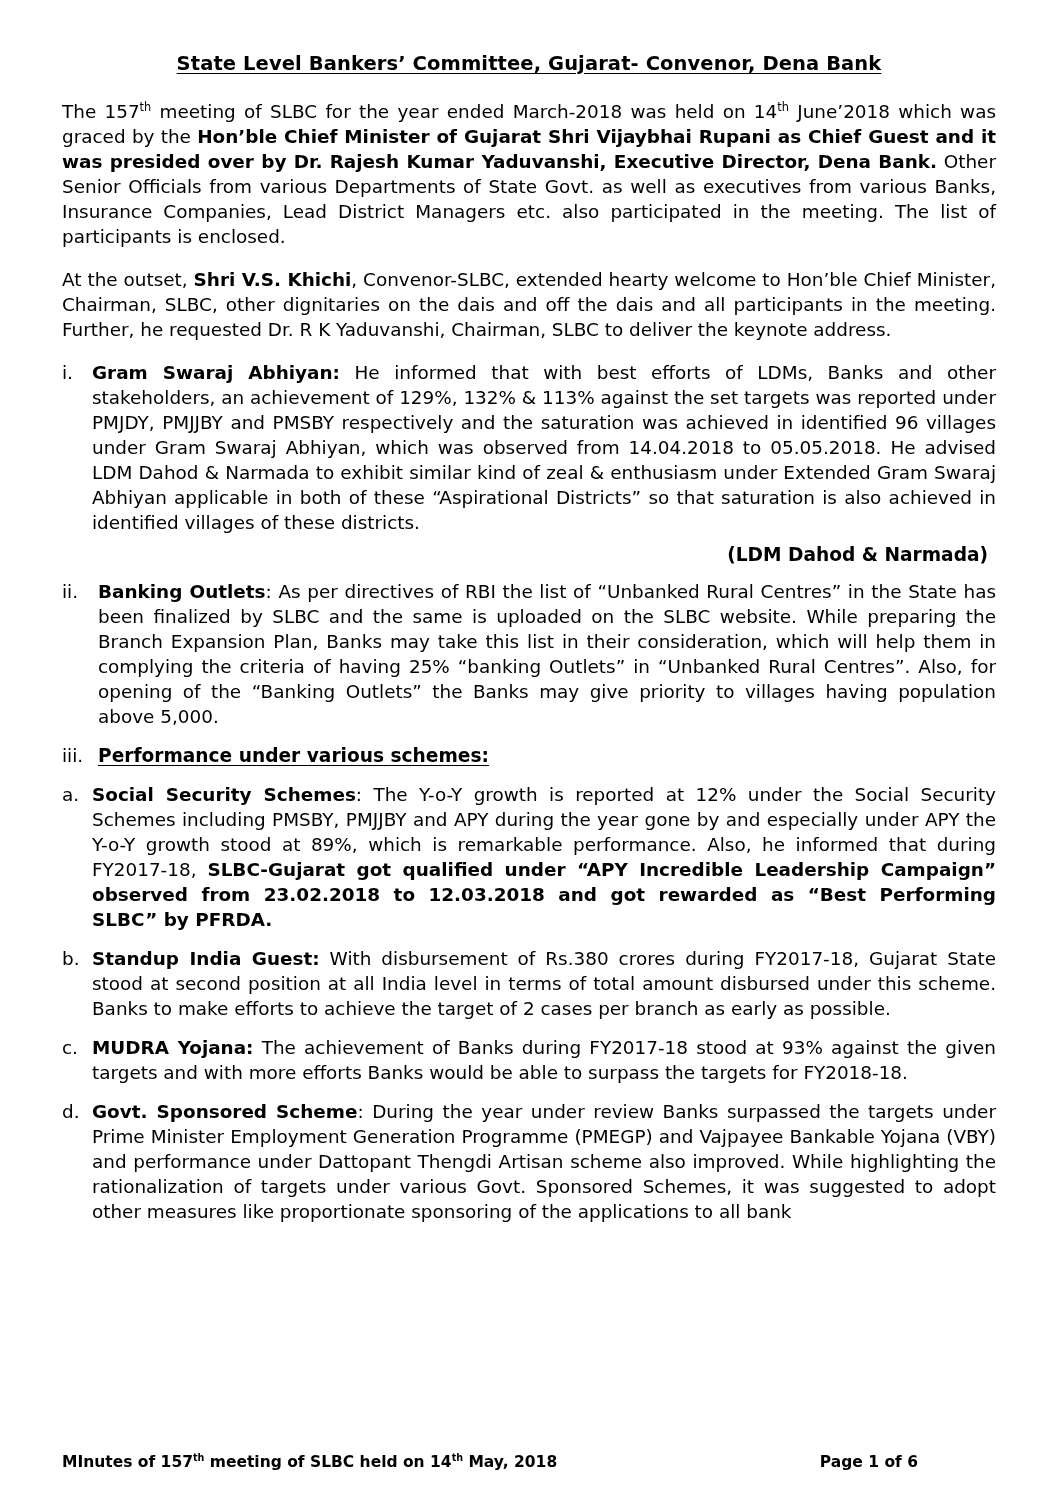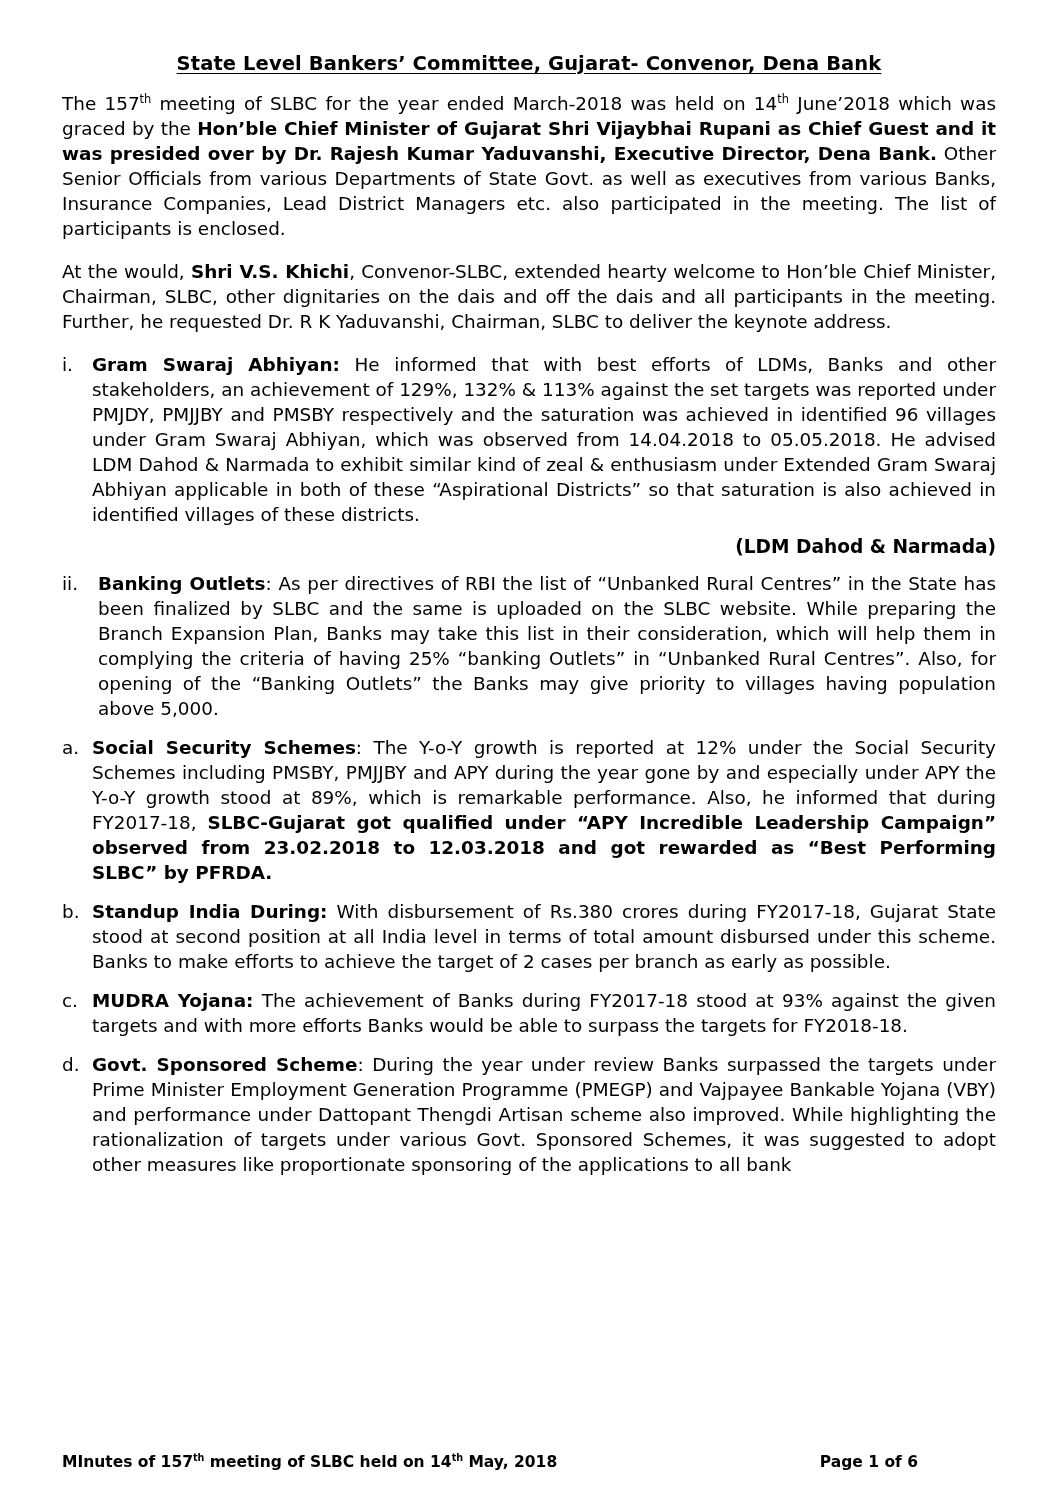--- a/index.html
+++ b/index.html
@@ -17,21 +17,21 @@
     box-sizing: border-box;
     padding: 52px 62px 20px 62px;
     position: relative;
     background: #ffffff;
   }
   .doc-header {
     text-align: center;
     font-weight: bold;
     font-size: 19.5px;
     letter-spacing: 0.1px;
-    margin-bottom: 16px;
+    margin-bottom: 24px;
   }
   .doc-header span {
     text-decoration: underline;
     text-underline-offset: 3px;
   }
   .title-block {
     font-weight: bold;
     font-size: 19px;
     line-height: 1.30;
     text-align: justify;
@@ -77,21 +77,21 @@
     flex: 1 1 auto;
     font-size: 18.4px;
     line-height: 1.36;
     text-align: justify;
     text-justify: inter-word;
   }
   .attribution {
     font-weight: bold;
     font-size: 18.6px;
     text-align: right;
-    margin: -6px 0 14px 0;
+    margin: -6px 8px 14px 0;
   }
   .section-head {
     font-weight: bold;
     font-size: 18.6px;
     text-decoration: underline;
     text-underline-offset: 3px;
   }
   .gap-top { margin-top: 26px; }
   .footer {
     position: absolute;
@@ -114,21 +114,21 @@
   <div class="doc-header">
     <span>State Level Bankers’ Committee, Gujarat- Convenor, Dena Bank</span>
   </div>
 
 
   <p class="body-par">
     <span>The 157</span><sup>th</sup><span> meeting of SLBC for the year ended March-2018 was held on 14</span><sup>th</sup><span> June’2018 which was graced by the </span><span class="b">Hon’ble Chief Minister of Gujarat Shri Vijaybhai Rupani as Chief Guest and it was presided over by Dr. Rajesh Kumar Yaduvanshi, Executive Director, Dena Bank.</span><span> Other Senior Officials from various Departments of State Govt. as well as executives from various Banks, Insurance Companies, Lead District Managers etc. also participated in the meeting. The list of participants is enclosed.</span>
   </p>
 
   <p class="body-par">
-    <span>At the would, </span><span class="b">Shri V.S. Khichi</span><span>, Convenor-SLBC, extended hearty welcome to Hon’ble Chief Minister, Chairman, SLBC, other dignitaries on the dais and off the dais and all participants in the meeting. Further, he requested Dr. R K Yaduvanshi, Chairman, SLBC to deliver the keynote address.</span>
+    <span>At the outset, </span><span class="b">Shri V.S. Khichi</span><span>, Convenor-SLBC, extended hearty welcome to Hon’ble Chief Minister, Chairman, SLBC, other dignitaries on the dais and off the dais and all participants in the meeting. Further, he requested Dr. R K Yaduvanshi, Chairman, SLBC to deliver the keynote address.</span>
   </p>
 
 
   <ul class="pts">
     <li class="pt">
       <div class="marker">i.</div>
       <div class="content">
         <span class="b">Gram Swaraj Abhiyan:</span><span> He informed that with best efforts of LDMs, Banks and other stakeholders, an achievement of 129%, 132% &amp; 113% against the set targets was reported under PMJDY, PMJJBY and PMSBY respectively and the saturation was achieved in identified 96 villages under Gram Swaraj Abhiyan, which was observed from 14.04.2018 to 05.05.2018. He advised LDM Dahod &amp; Narmada to exhibit similar kind of zeal &amp; enthusiasm under Extended Gram Swaraj Abhiyan applicable in both of these “Aspirational Districts” so that saturation is also achieved in identified villages of these districts.</span>
       </div>
     </li>
@@ -138,32 +138,40 @@
 
   <ul class="pts">
     <li class="pt">
       <div class="marker wide">ii.</div>
       <div class="content">
         <span class="b">Banking Outlets</span><span>: As per directives of RBI the list of “Unbanked Rural Centres” in the State has been finalized by SLBC and the same is uploaded on the SLBC website. While preparing the Branch Expansion Plan, Banks may take this list in their consideration, which will help them in complying the criteria of having 25% “banking Outlets” in “Unbanked Rural Centres”. Also, for opening of the “Banking Outlets” the Banks may give priority to villages having population above 5,000.</span>
       </div>
     </li>
   </ul>
 
+  <ul class="pts gap-top">
+    <li class="pt">
+      <div class="marker wide">iii.</div>
+      <div class="content">
+        <span class="section-head">Performance under various schemes:</span>
+      </div>
+    </li>
+  </ul>
 
   <ul class="pts">
     <li class="pt">
       <div class="marker">a.</div>
       <div class="content">
         <span class="b">Social Security Schemes</span><span>: The Y-o-Y growth is reported at 12% under the Social Security Schemes including PMSBY, PMJJBY and APY during the year gone by and especially under APY the Y-o-Y growth stood at 89%, which is remarkable performance. Also, he informed that during FY2017-18, </span><span class="b">SLBC-Gujarat got qualified under “APY Incredible Leadership Campaign” observed from 23.02.2018 to 12.03.2018 and got rewarded as “Best Performing SLBC” by PFRDA.</span>
       </div>
     </li>
     <li class="pt">
       <div class="marker">b.</div>
       <div class="content">
-        <span class="b">Standup India During:</span><span> With disbursement of Rs.380 crores during FY2017-18, Gujarat State stood at second position at all India level in terms of total amount disbursed under this scheme. Banks to make efforts to achieve the target of 2 cases per branch as early as possible.</span>
+        <span class="b">Standup India Guest:</span><span> With disbursement of Rs.380 crores during FY2017-18, Gujarat State stood at second position at all India level in terms of total amount disbursed under this scheme. Banks to make efforts to achieve the target of 2 cases per branch as early as possible.</span>
       </div>
     </li>
     <li class="pt">
       <div class="marker">c.</div>
       <div class="content">
         <span class="b">MUDRA Yojana:</span><span> The achievement of Banks during FY2017-18 stood at 93% against the given targets and with more efforts Banks would be able to surpass the targets for FY2018-18.</span>
       </div>
     </li>
     <li class="pt">
       <div class="marker">d.</div>

